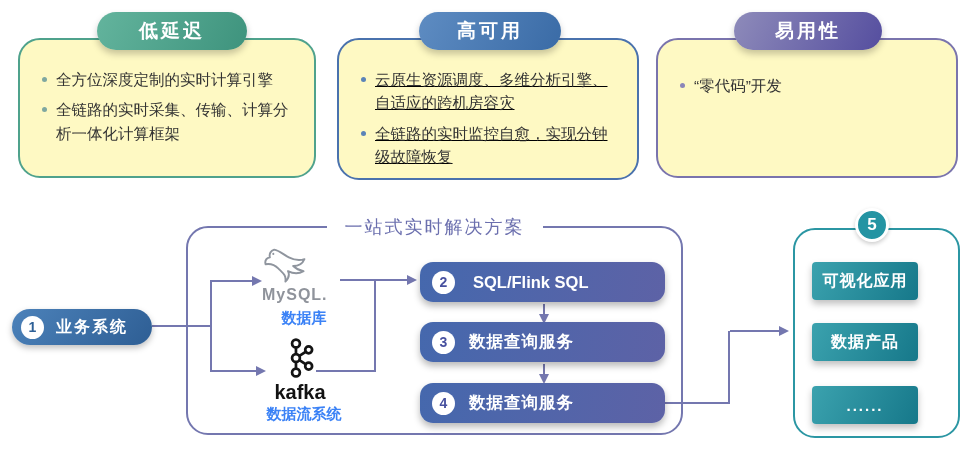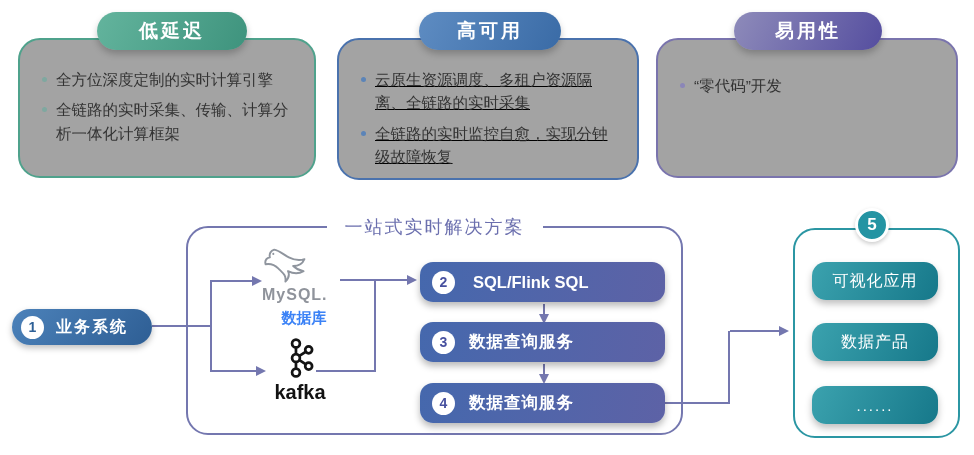--- a/index.html
+++ b/index.html
@@ -1,21 +1,21 @@
 <!DOCTYPE html>
 <html><head>
 <meta charset="utf-8">
 <style>
   html,body { margin:0; padding:0; background:#ffffff; }
   .stage {
     position:relative; width:974px; height:455px; background:#fff;
     font-family:"Liberation Sans","DejaVu Sans",sans-serif; overflow:hidden;
   }
   
-  .card { position:absolute; top:38px; height:140px; background:#a3a3a3;
+  .card { position:absolute; top:38px; height:140px; background:#fef9c3;
           border-radius:22px; box-sizing:border-box; }
   .card.c0 { left:18px;  width:298px; border:2px solid #4FA28C; }
   .card.c1 { left:337px; width:302px; height:142px; border:2px solid #4A72AD;text-decoration:underline; }
   .card.c2 { left:656px; width:302px; border:2px solid #7A74AD; }
   .pill { position:absolute; top:-28px; height:38px; border-radius:19px;
           display:flex; align-items:center; justify-content:center;
           color:#fff; font-weight:bold; font-size:19px; letter-spacing:3px;
           box-shadow:0 4px 7px rgba(0,0,0,.22); }
   .c0 .pill { left:77px; width:150px; background:linear-gradient(115deg,#63B49D,#3E937D); }
   .c1 .pill { left:80px; width:142px; background:linear-gradient(115deg,#5E8CC2,#3A6BA6); }
@@ -64,23 +64,23 @@
   .kafka-word { font-size:20px; font-weight:bold; color:#121212; margin-top:-2px; }
   
   .output-frame { position:absolute; left:793px; top:228px; width:167px; height:210px;
                   border:2.5px solid #2B96A3; border-radius:22px; box-sizing:border-box;
                   background:#fff; }
   .output-num { position:absolute; left:855px; top:208px; width:34px; height:34px;
                 border-radius:50%; background:#2494A3; border:3px solid #fff;
                 color:#fff; font-weight:bold; font-size:17px; display:flex;
                 align-items:center; justify-content:center; box-sizing:border-box;
                 z-index:4; box-shadow:0 2px 4px rgba(0,0,0,.2); }
-  .out-pill { position:absolute; left:812px; width:126px; height:38px; border-radius:14px;
+  .out-pill { position:absolute; left:812px; width:106px; height:38px; border-radius:4px;
               background:linear-gradient(115deg,#3BA2AE,#16788A); color:#fff;
-              font-weight:normal; font-size:16px; letter-spacing:1px; display:flex;
+              font-weight:bold; font-size:16px; letter-spacing:1px; display:flex;
               align-items:center; justify-content:center;
               box-shadow:0 4px 7px rgba(0,0,0,.25); }
   .o1 { top:262px; } .o2 { top:323px; }
   .o3 { top:386px; font-size:15px; letter-spacing:2px; }
   
   .hl, .vl { position:absolute; background:#7477AF; }
   .hl { height:2px; } .vl { width:2px; }
   .arr-r { position:absolute; width:0; height:0; border-top:5px solid transparent;
            border-bottom:5px solid transparent; border-left:10px solid #7477AF; }
   .arr-d { position:absolute; width:0; height:0; border-left:5px solid transparent;
@@ -99,21 +99,21 @@
       <li>全方位深度定制的实时计算引擎</li>
       <li>全链路的实时采集、传输、计算分析一体化计算框架</li>
     </ul>
   </div>
 
   <div class="card c1">
     <div class="pill">
       <span>高可用</span>
     </div>
     <ul>
-      <li>云原生资源调度、多租户资源隔离、全链路的实时采集</li>
+      <li>云原生资源调度、多维分析引擎、自适应的跨机房容灾</li>
       <li>全链路的实时监控自愈，实现分钟级故障恢复</li>
     </ul>
   </div>
 
   <div class="card c2">
     <div class="pill">
       <span>易用性</span>
     </div>
     <ul>
       <li>“零代码”开发</li>
@@ -152,20 +152,21 @@
           <circle cx="25" cy="32" r="3.8"></circle>
           <line x1="11" y1="11.5" x2="11" y2="18.5"></line>
           <line x1="11" y1="27.5" x2="11" y2="34.5"></line>
           <line x1="14.8" y1="20.7" x2="21.6" y2="16.2"></line>
           <line x1="14.8" y1="25.3" x2="21.6" y2="29.8"></line>
         </g>
       </svg>
     </span>
     <div class="kafka-word">kafka</div>
   </div>
+  <div class="caption stream">数据流系统</div>
 
   <div class="hl" style="left:152px;top:325px;width:60px;"></div>
   <div class="vl" style="left:210px;top:280px;height:92px;"></div>
   <div class="hl" style="left:211px;top:280px;width:42px;"></div>
   <div class="arr-r" style="left:252px;top:276px;"></div>
   <div class="hl" style="left:211px;top:370px;width:46px;"></div>
   <div class="arr-r" style="left:256px;top:366px;"></div>
   <div class="hl" style="left:340px;top:279px;width:36px;"></div>
   <div class="hl" style="left:316px;top:370px;width:60px;"></div>
   <div class="vl" style="left:374px;top:279px;height:93px;"></div>

